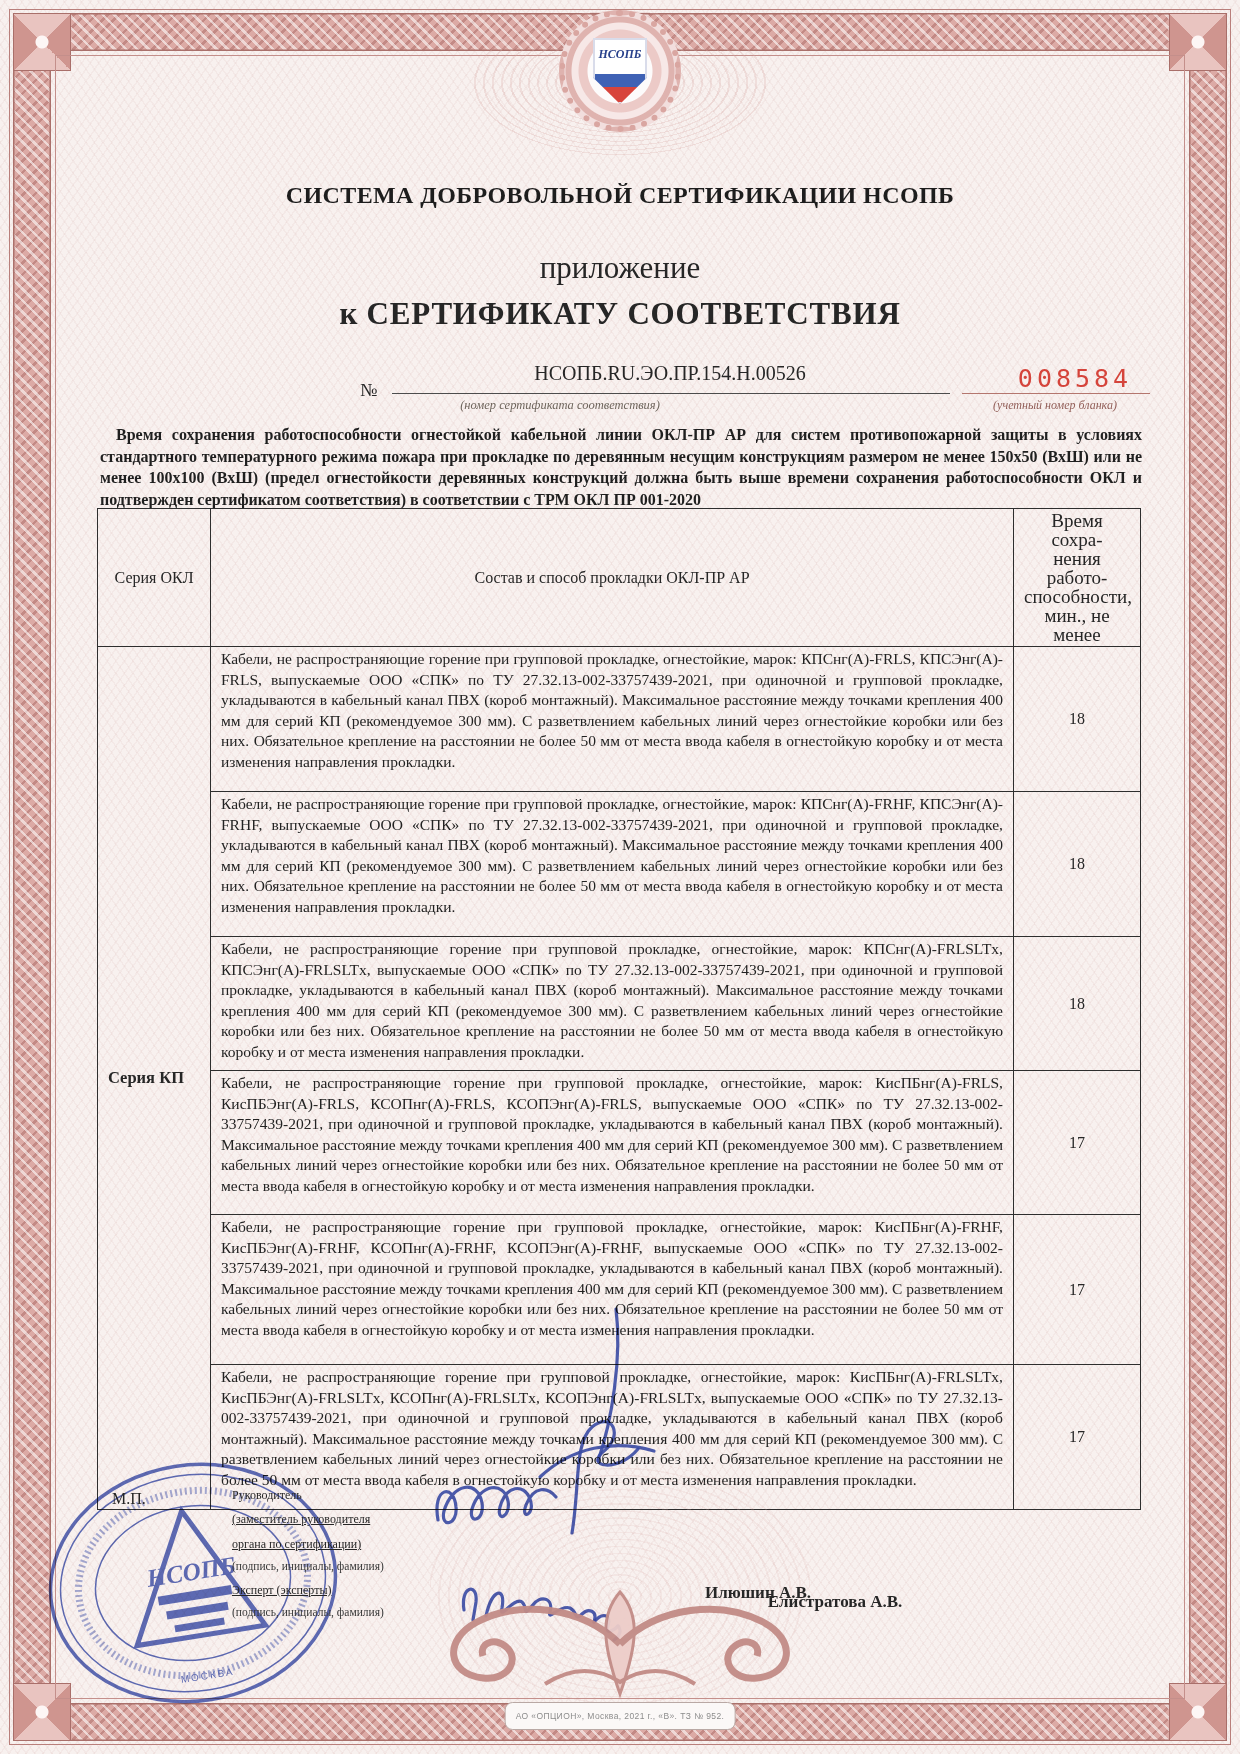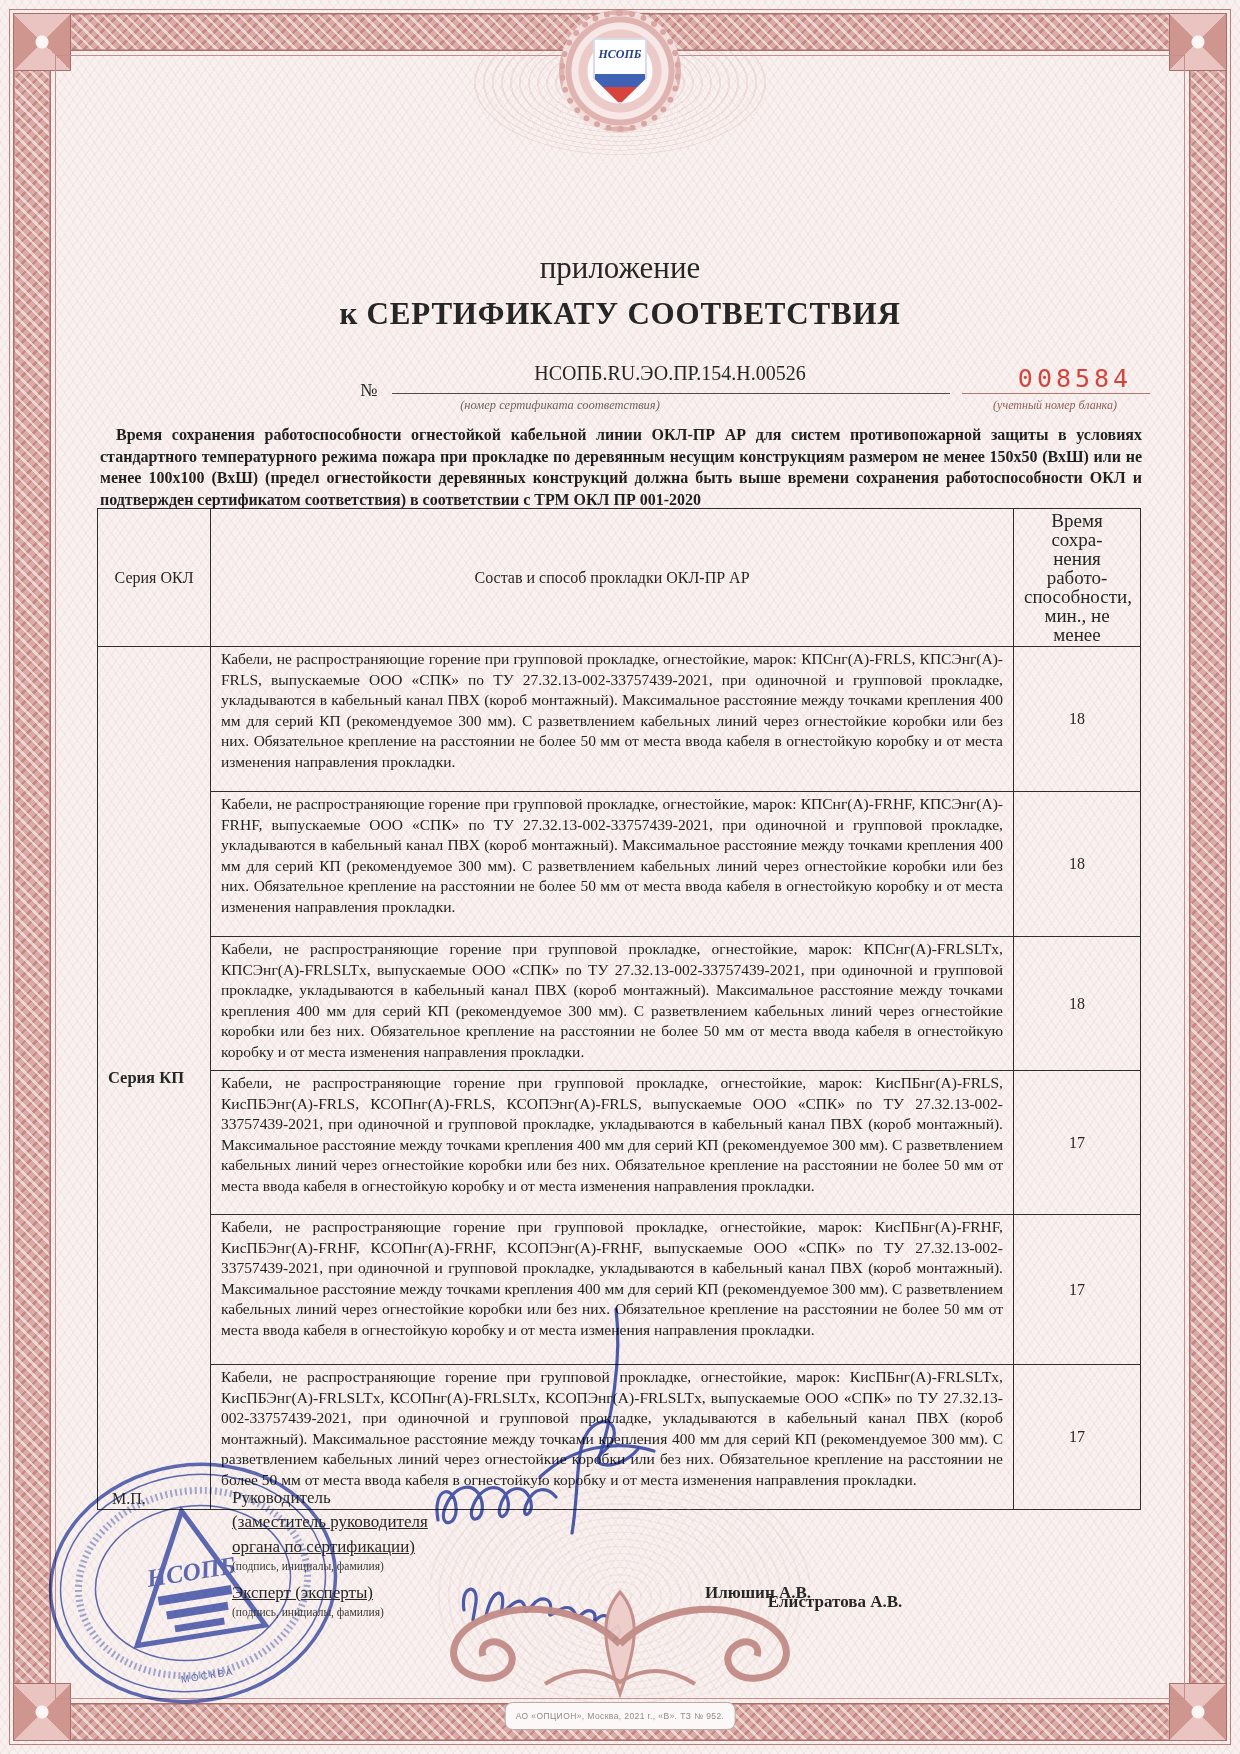--- a/index.html
+++ b/index.html
@@ -86,21 +86,21 @@
   .cert-table thead th { height:80px; font-weight:normal; font-size:16px; text-align:center; vertical-align:middle; }
   .time-line { display:block; font-size:19px; line-height:19px; }
   .series-cell { text-align:left; vertical-align:middle; font-weight:bold; font-size:16.5px; }
   .rowtext {
     font-size:15.5px; line-height:20.6px; text-align:justify; vertical-align:top; color:#222;
   }
   .mins { text-align:center; vertical-align:middle; font-size:16px; }
   .r1,.r2 { height:145px; } .r3 { height:134px; } .r4 { height:144px; } .r5 { height:150px; } .r6 { height:145px; }
   
   .mp { left:112px; top:1490px; font-size:16px; }
-  .flabel { left:232px; font-size:17px; }
+  .flabel { left:232px; font-size:12px; }
   .f1 { top:1488px; }
   .f2 { top:1512px; text-decoration:underline; }
   .f3 { top:1537px; text-decoration:underline; }
   .fc1 { top:1560px; font-size:11.5px; color:#3a3a3a; }
   .f4 { top:1583px; text-decoration:underline; }
   .fc2 { top:1606px; font-size:11.5px; color:#3a3a3a; }
   .name { left:705px; width:260px; font-weight:bold; font-size:17px; }
   .name1 { top:1592px;text-align:center; } .name2 { top:1583px; }
   .sig { mix-blend-mode:multiply; }
   .sig path { fill:none; stroke:var(--stamp_blue,#3b4fb0); stroke-width:3.2; stroke-linecap:round; opacity:.9; }
@@ -133,20 +133,21 @@
   <div class="abs corner bl"></div>
   <div class="abs corner br"></div>
   <div class="abs frame-inner"></div>
 
   <div class="abs emblem-rings"></div>
   <div class="abs rosette"></div>
   <div class="abs shield">
     <span class="shield-label">НСОПБ</span>
   </div>
 
+  <div class="abs center sys-title">СИСТЕМА ДОБРОВОЛЬНОЙ СЕРТИФИКАЦИИ НСОПБ</div>
   <div class="abs center app-word">приложение</div>
   <div class="abs center app-title">к СЕРТИФИКАТУ СООТВЕТСТВИЯ</div>
 
   <div class="abs cert-num">НСОПБ.RU.ЭО.ПР.154.Н.00526</div>
   <div class="abs num-prefix">№</div>
   <div class="abs num-line"></div>
   <div class="abs num-caption">(номер сертификата соответствия)</div>
   <div class="abs blank-num">008584</div>
   <div class="abs blank-line"></div>
   <div class="abs blank-caption">(учетный номер бланка)</div>

